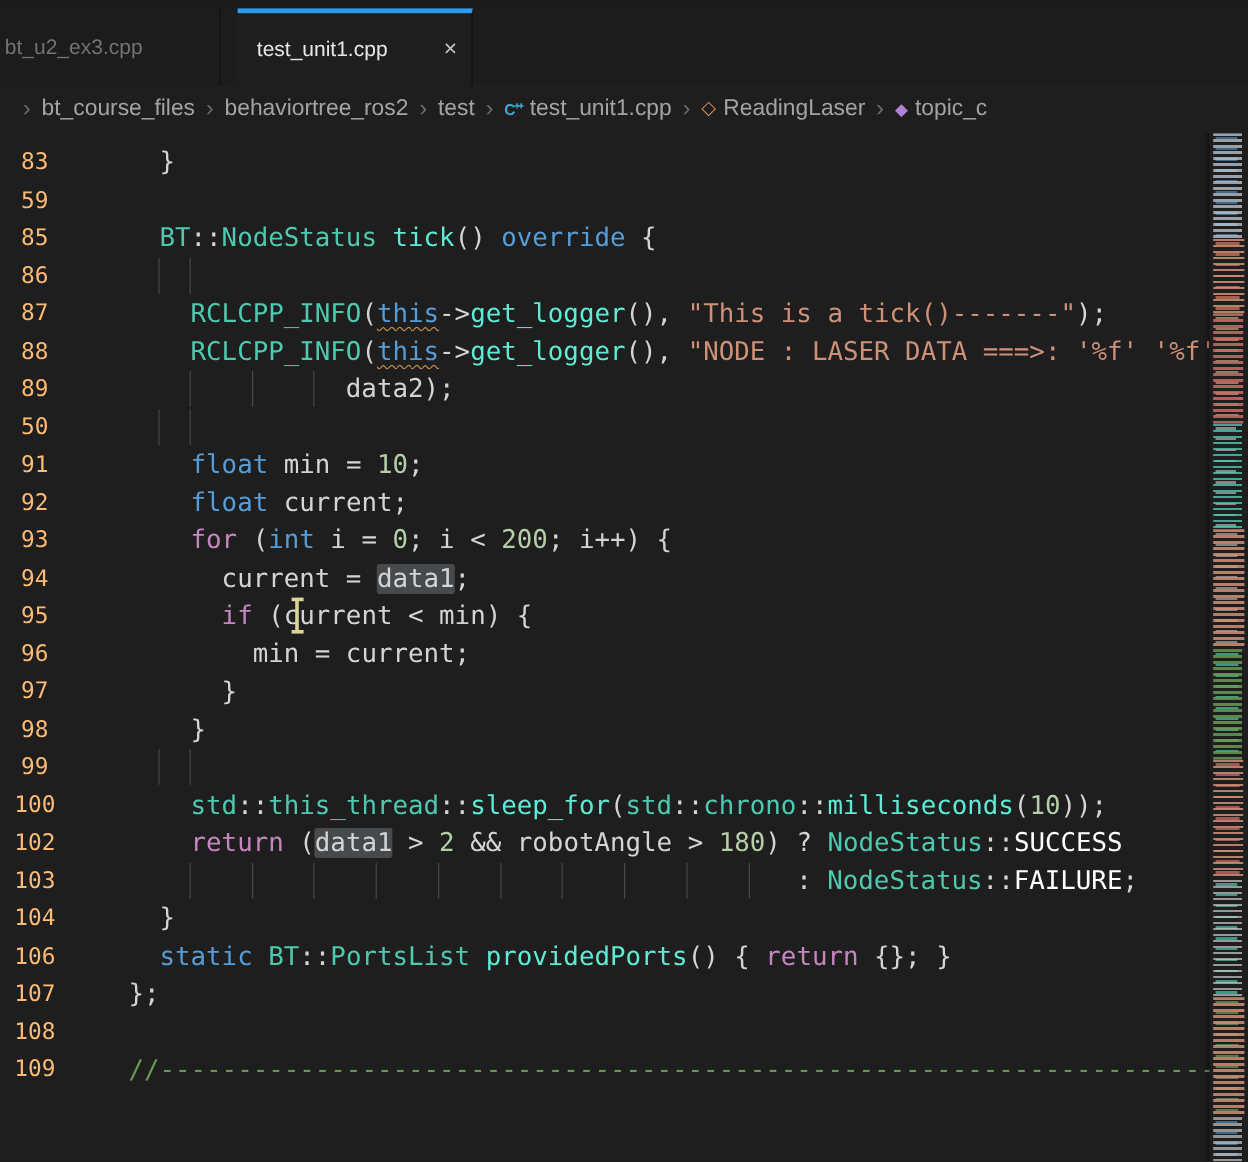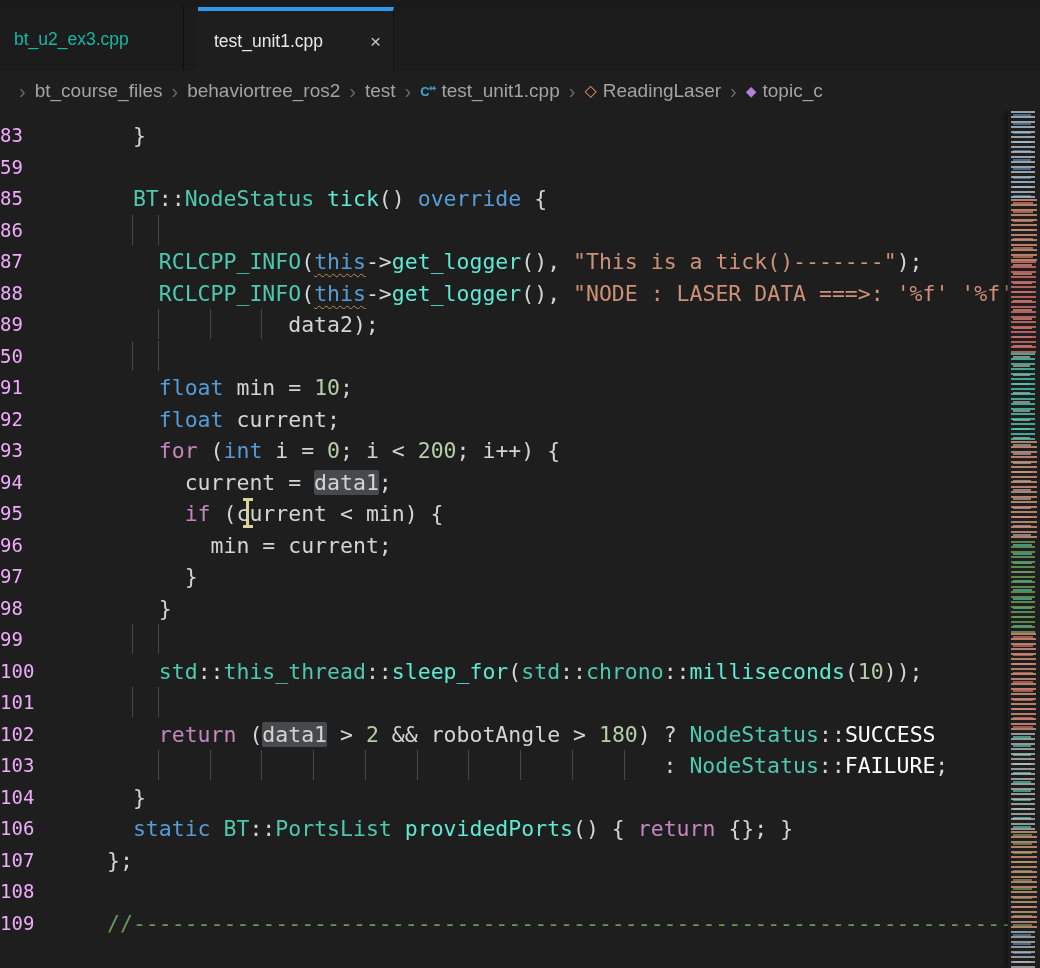--- a/index.html
+++ b/index.html
@@ -1,43 +1,43 @@
 <!DOCTYPE html>
 <html><head>
 <meta charset="utf-8">
 <style>
   html,body{margin:0;padding:0;width:1040px;height:968px;overflow:hidden;background:#1e1e1e;
     font-family:"Liberation Sans",sans-serif;}
 
   
   .titlebar{height:7px;background:#1a1a1a;}
   .tabbar{height:64px;background:#1c1c1c;display:flex;align-items:stretch;}
-  .tab{display:flex;align-items:center;box-sizing:border-box;padding:0 14px;cursor:pointer;
-    font-size:17.5px;color:#14b8a6;background:#1c1c1c;border-right:1px solid #101010;}
+  .tab{display:flex;align-items:center;box-sizing:border-box;padding:0 4px;cursor:pointer;
+    font-size:17.5px;color:#737373;background:#1c1c1c;border-right:1px solid #101010;}
   .tab .tab-label{white-space:nowrap;}
   .tab.active{background:#1e1e1e;color:#e8e8e8;border-top:4px solid #2d9bf0;margin-left:14px;
     width:196px;padding:0 10px 0 16px;border-right:1px solid #101010;}
   .tab.inactive{width:184px;}
   .tab-close{margin-left:auto;font-size:19px;color:#c5c5c5;padding:0 2px;line-height:1;}
 
   
   .breadcrumbs{height:40px;background:#1e1e1e;display:flex;align-items:center;
     font-size:19px;color:#a3a3a3;padding-left:10px;white-space:nowrap;overflow:hidden;}
   .crumb{display:inline-flex;align-items:center;cursor:pointer;}
   .crumb-chev{color:#6b6b6b;font-size:20px;margin:0 9px;line-height:1;}
   .crumb-icon{margin-right:6px;line-height:1;}
   .cpp-file-icon{color:#43a8d0;font-size:13px;font-weight:bold;letter-spacing:-1px;}
   .class-icon{color:#e0905c;font-size:16px;}
   .method-icon{color:#b180d7;font-size:14px;}
 
   
   .editor{position:relative;height:857px;background:#1e1e1e;overflow:hidden;}
   .lines{padding-top:9px;}
   .line{display:flex;height:31.5px;white-space:pre;}
-  .ln{flex:none;width:58px;text-align:left;color:#f0abfc;
+  .ln{flex:none;width:58px;text-align:center;color:#fdba74;
     font-family:"DejaVu Sans Mono",monospace;font-size:19px;line-height:31.5px;user-select:none;}
   .lc{flex:1;padding-left:49px;overflow:hidden;
     font-family:"DejaVu Sans Mono",monospace;font-size:21.5px;line-height:31.5px;color:#d4d4d4;}
 
   .tk-p{color:#d4d4d4}
   .tk-k{color:#569cd6}
   .tk-c{color:#c586c0}
   .tk-t{color:#4ec9b0}
   .tk-f{color:#5eead4}
   .tk-s{color:#ce9178}
@@ -162,21 +162,20 @@
       <div class="line"><div class="ln">91</div><div class="lc"><span class="tk-p">    </span><span class="tk-k">float</span><span class="tk-p"> min = </span><span class="tk-n">10</span><span class="tk-p">;</span></div></div>
       <div class="line"><div class="ln">92</div><div class="lc"><span class="tk-p">    </span><span class="tk-k">float</span><span class="tk-p"> current;</span></div></div>
       <div class="line"><div class="ln">93</div><div class="lc"><span class="tk-p">    </span><span class="tk-c">for</span><span class="tk-p"> (</span><span class="tk-k">int</span><span class="tk-p"> i = </span><span class="tk-n">0</span><span class="tk-p">; i &lt; </span><span class="tk-n">200</span><span class="tk-p">; i++) {</span></div></div>
       <div class="line"><div class="ln">94</div><div class="lc"><span class="tk-p">      current = </span><span class="tk-p tk-h">data1</span><span class="tk-p">;</span></div></div>
       <div class="line"><div class="ln">95</div><div class="lc"><span class="tk-p">      </span><span class="tk-c">if</span><span class="tk-p"> (current &lt; min) {</span></div></div>
       <div class="line"><div class="ln">96</div><div class="lc"><span class="tk-p">        min = current;</span></div></div>
       <div class="line"><div class="ln">97</div><div class="lc"><span class="tk-p">      }</span></div></div>
       <div class="line"><div class="ln">98</div><div class="lc"><span class="tk-p">    }</span></div></div>
       <div class="line"><div class="ln">99</div><div class="lc"><span class="gi w2"></span><span class="gi w2"></span></div></div>
       <div class="line"><div class="ln">100</div><div class="lc"><span class="tk-p">    </span><span class="tk-t">std</span><span class="tk-p">::</span><span class="tk-t">this_thread</span><span class="tk-p">::</span><span class="tk-f">sleep_for</span><span class="tk-p">(</span><span class="tk-t">std</span><span class="tk-p">::</span><span class="tk-t">chrono</span><span class="tk-p">::</span><span class="tk-f">milliseconds</span><span class="tk-p">(</span><span class="tk-n">10</span><span class="tk-p">));</span></div></div>
-      <div class="line"><div class="ln">101</div><div class="lc"><span class="gi w2"></span><span class="gi w2"></span></div></div>
       <div class="line"><div class="ln">102</div><div class="lc"><span class="tk-p">    </span><span class="tk-c">return</span><span class="tk-p"> (</span><span class="tk-p tk-h">data1</span><span class="tk-p"> &gt; </span><span class="tk-n">2</span><span class="tk-p"> &amp;&amp; robotAngle &gt; </span><span class="tk-n">180</span><span class="tk-p">) ? </span><span class="tk-t">NodeStatus</span><span class="tk-p">::</span><span class="tk-e">SUCCESS</span></div></div>
       <div class="line"><div class="ln">103</div><div class="lc"><span class="gi w4"></span><span class="gi w4"></span><span class="gi w4"></span><span class="gi w4"></span><span class="gi w4"></span><span class="gi w4"></span><span class="gi w4"></span><span class="gi w4"></span><span class="gi w4"></span><span class="gi w4"></span><span class="tk-p">   : </span><span class="tk-t">NodeStatus</span><span class="tk-p">::</span><span class="tk-e">FAILURE</span><span class="tk-p">;</span></div></div>
       <div class="line"><div class="ln">104</div><div class="lc"><span class="tk-p">  }</span></div></div>
       <div class="line"><div class="ln">106</div><div class="lc"><span class="tk-p">  </span><span class="tk-k">static</span><span class="tk-p"> </span><span class="tk-t">BT</span><span class="tk-p">::</span><span class="tk-t">PortsList</span><span class="tk-p"> </span><span class="tk-f">providedPorts</span><span class="tk-p">() { </span><span class="tk-c">return</span><span class="tk-p"> {}; }</span></div></div>
       <div class="line"><div class="ln">107</div><div class="lc"><span class="tk-p">};</span></div></div>
       <div class="line"><div class="ln">108</div><div class="lc"></div></div>
       <div class="line"><div class="ln">109</div><div class="lc"><span class="tk-m">//--------------------------------------------------------------------</span></div></div>
     </div>
 
   <div class="ibeam"></div>

